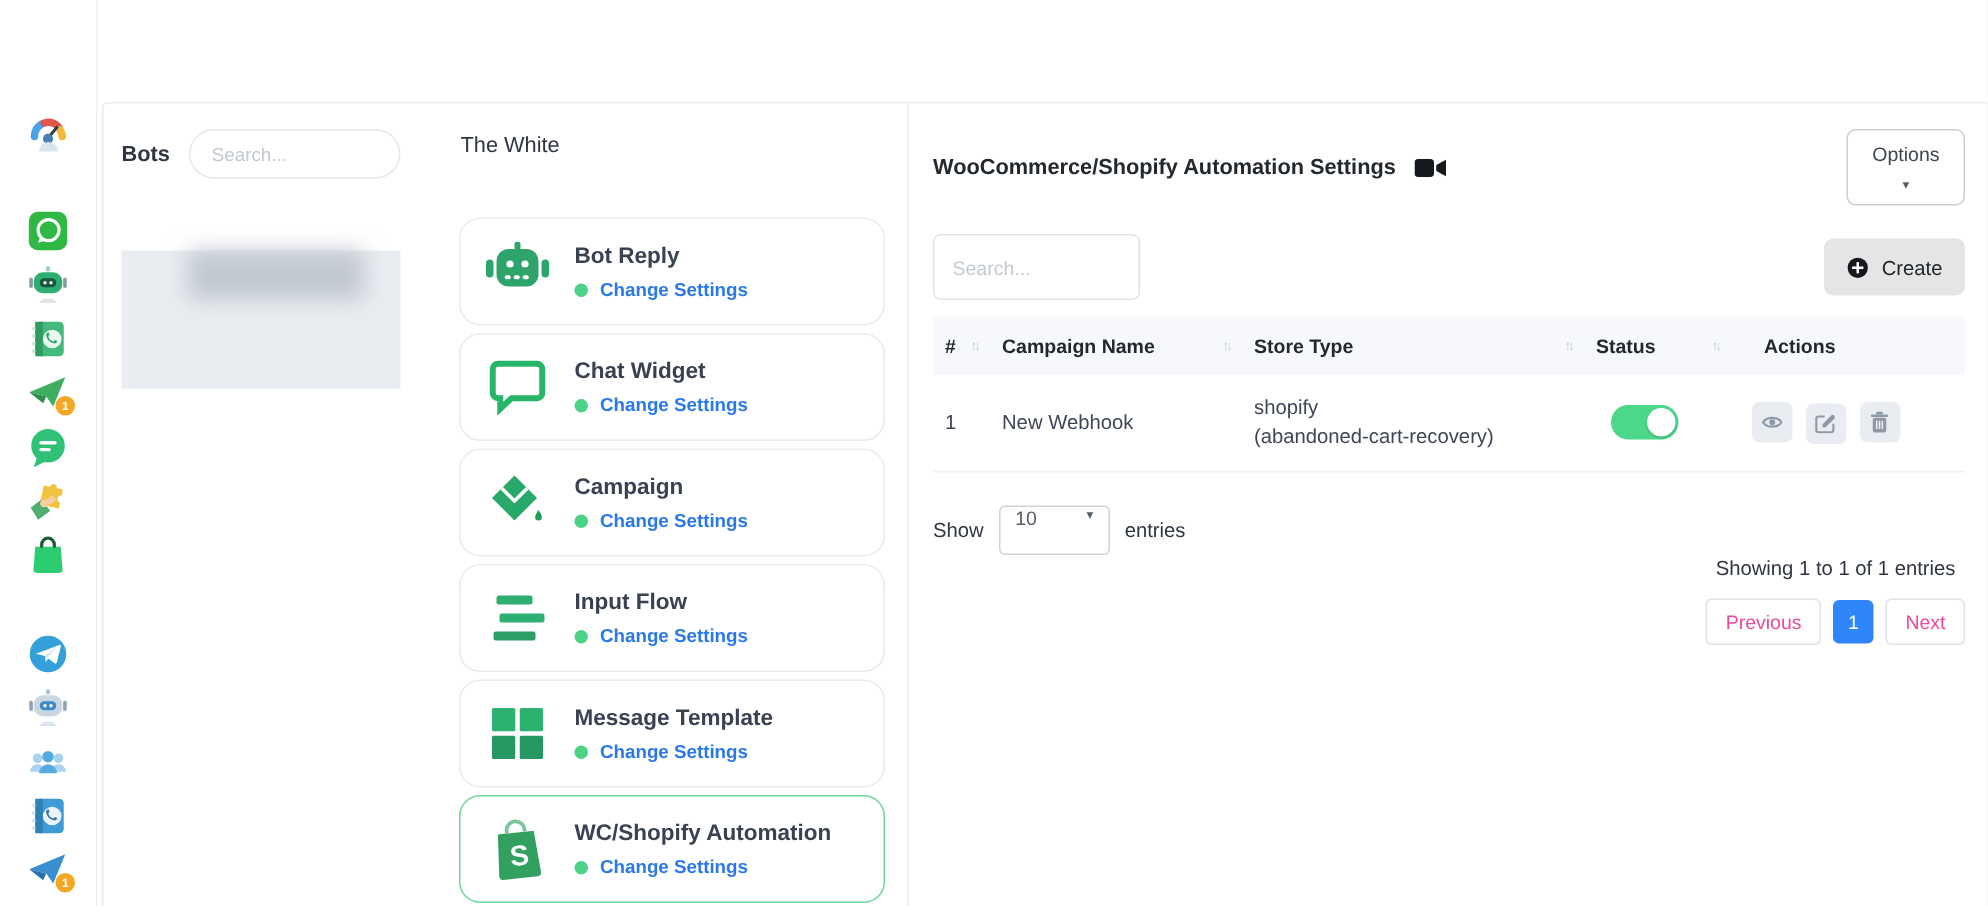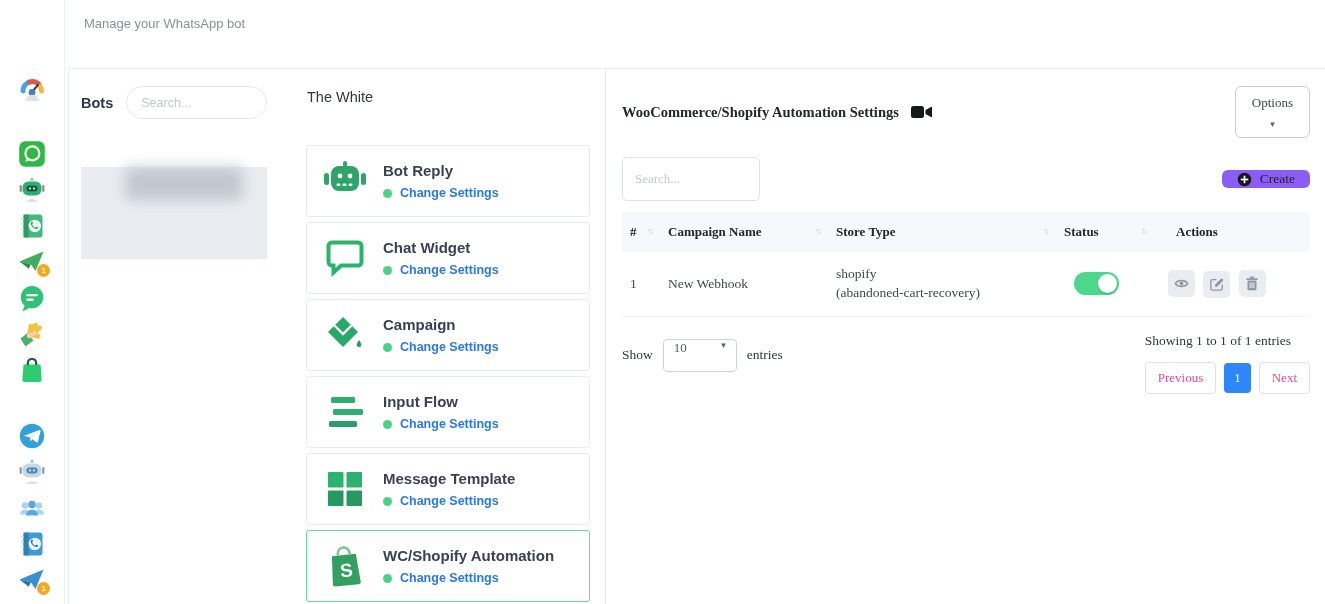--- a/index.html
+++ b/index.html
@@ -26,54 +26,54 @@
   .bots-title { font-size:14.5px; font-weight:bold; color:#2f3542; }
   .bots-search { flex:1; min-width:0; height:33px; border:1px solid #e4e7eb; border-radius:17px; padding:0 14px; font-size:12.5px; color:#4a5160; outline:none; font-family:inherit; }
   .bots-search::placeholder { color:#c3c8d0; }
   .bot-item { height:92px; background:#e9edf1; margin:0 24px 0 12px; cursor:pointer; }
   .blur-name { width:118px; height:33px; background:#c2c8d0; border-radius:3px; filter:blur(7px); margin:28px 0 0 44px; }
 
   
   .modules { width:314px; flex:none; padding:17px 15px 0 15px; }
   .modules-title { font-size:14.5px; font-weight:normal; color:#2f3542; margin:3px 0 0 1px; }
   .mcards { margin-top:40px; }
-  .mcard { border:1px solid #e7eaee; border-radius:3px; height:72px; display:flex; align-items:center; padding:0 12px 0 15px; margin-bottom:5px; cursor:pointer; background:#fff; }
+  .mcard { border:1px solid #e7eaee; border-radius:14px; height:72px; display:flex; align-items:center; padding:0 12px 0 15px; margin-bottom:5px; cursor:pointer; background:#fff; }
   .mcard.active { border-color:#6ad897; }
   .mcard .ic { width:46px; flex:none; display:flex; justify-content:center; align-items:center; margin-right:15px; }
   .mcard-title { font-size:15px; font-weight:bold; color:#3a4153; }
   .mcard-link { display:flex; align-items:center; gap:8px; margin-top:7px; }
   .dot { width:9px; height:9px; border-radius:50%; background:#4cd287; flex:none; }
   .link-txt { font-size:12.5px; font-weight:bold; color:#2979e8; }
 
   
-  .main { flex:1; min-width:0; border-left:1px solid #e9ecef; padding:17px 15px 0 16px;font-family:Liberation Serif, serif; }
+  .main { flex:1; min-width:0; border-left:1px solid #e9ecef; padding:17px 15px 0 16px; }
   .main-head { display:flex; justify-content:space-between; align-items:center; }
   .main-title-wrap { display:flex; align-items:center; gap:12px; }
   .main-title { font-size:14.5px; font-weight:bold; color:#23272e; }
   .options-btn { border:1px solid #c9ced4; background:#fff; border-radius:6px; padding:8px 16px; font-size:13px; color:#3f4650; display:flex; align-items:center; gap:8px; cursor:pointer; font-family:inherit;flex-direction:column; }
   .caret { font-size:9px; color:#55606c; }
   .toolbar { display:flex; justify-content:space-between; align-items:center; margin:19px 0 11px 0; }
   .main-search { width:138px; height:44px; border:1px solid #dfe3e8; border-radius:5px; padding:0 12px; font-size:13px; color:#4a5160; outline:none; font-family:inherit; }
   .main-search::placeholder { color:#c3c8d0; }
-  .create-btn { background:#8b5cf6; border:none; border-radius:6px; padding:0 15px; height:18px; font-size:13.5px; color:#1d232b; display:flex; align-items:center; gap:8px; cursor:pointer; font-family:inherit; }
+  .create-btn { background:#e5e5e5; border:none; border-radius:6px; padding:0 15px; height:38px; font-size:13.5px; color:#1d232b; display:flex; align-items:center; gap:8px; cursor:pointer; font-family:inherit; }
 
   table { width:100%; border-collapse:collapse; table-layout:fixed; }
   thead tr { background:#f6f8fb; }
   th { text-align:left; font-size:13px; font-weight:bold; color:#23272e; padding:12px 8px; cursor:pointer; }
   .sort { float:right; color:#c3ccd6; font-size:9px; letter-spacing:-2px; font-weight:normal; margin-top:2px; }
   td { padding:13px 8px; font-size:13.5px; color:#3f4656; border-bottom:1px solid #eef1f5; vertical-align:middle; }
   .store-cell div { line-height:1.4; }
   .toggle { width:45px; height:23px; border-radius:12px; background:#4bd88a; position:relative; cursor:pointer; margin-left:10px; }
   .knob { width:19px; height:19px; border-radius:50%; background:#fff; position:absolute; top:2px; right:2px; box-shadow:0 1px 2px rgba(0,0,0,.2); }
   .act { width:27px; height:27px; border:none; border-radius:5px; background:#e9edf2; color:#8e99a8; display:inline-flex; align-items:center; justify-content:center; margin-right:5px; cursor:pointer; }
 
   .table-footer { display:flex; justify-content:space-between; align-items:flex-start; margin-top:14px; }
   .show-wrap { display:flex; align-items:center; gap:10px; font-size:13.5px; color:#2f3542; margin-top:8px; }
   .page-size { width:74px; height:33px; border:1px solid #ced3da; border-radius:4px; display:flex; justify-content:space-between; padding:0 10px; font-size:13px; color:#555d68; cursor:pointer; background:#fff; }
-  .right-col { display:flex; flex-direction:column; align-items:flex-start; gap:13px; }
+  .right-col { display:flex; flex-direction:column; align-items:center; gap:13px;margin-top:40px; }
   .showing { font-size:13.5px; color:#2f3542; margin-top:2px; }
   .pager { display:flex; gap:8px; align-items:center; }
   .page-btn { border:1px solid #dde1e6; background:#fff; color:#ec4899; font-size:13px; padding:7px 12px; border-radius:4px; cursor:pointer; font-family:inherit; }
   .page-num { background:#2e86f8; color:#fff; font-size:13px; padding:7px 10px; min-width:25px; text-align:center; border-radius:4px; cursor:pointer; }
 </style>
 </head>
 <body>
 
 <div class="app">
 
@@ -205,21 +205,20 @@
         <circle cx="14" cy="13.2" r="11.2" fill="#34a0da"></circle>
         <path d="M6.5 21.5 L4.5 27.5 L11.5 24 Z" fill="#34a0da"></path>
         <rect x="8.2" y="10" width="11.6" height="2.3" rx="1.15" fill="#fff"></rect>
         <rect x="8.2" y="14.6" width="7.6" height="2.3" rx="1.15" fill="#fff"></rect>
       </svg>
     </div>
   </aside>
 
   <div class="content">
     <div class="page-head">
-      <div class="page-sub">Manage your WhatsApp bot</div>
     </div>
 
     <div class="board">
 
       <section class="bots">
         <div class="bots-head">
           <span class="bots-title">Bots</span>
           <input class="bots-search" type="text" placeholder="Search..." style="">
         </div>
         <div class="bot-item">

